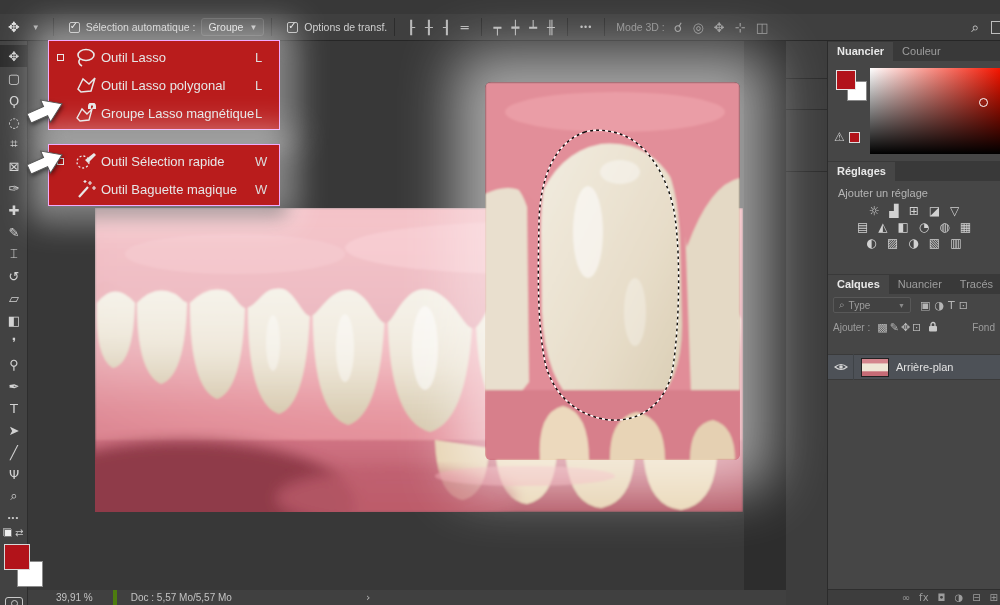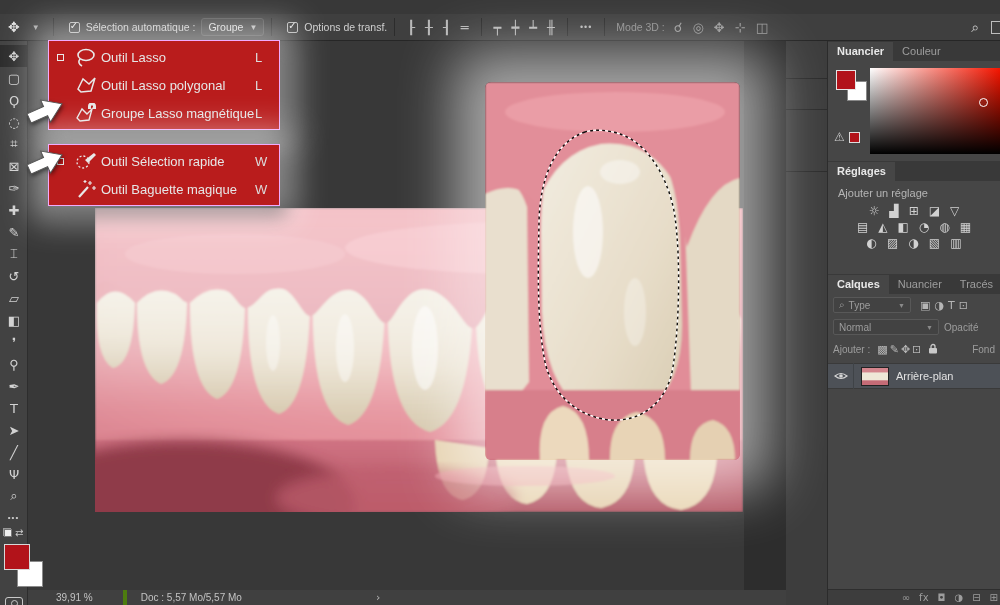--- a/index.html
+++ b/index.html
@@ -71,21 +71,21 @@
   .micon { width:30px; display:flex; justify-content:center; }
   .mlabel { flex:1; }
   .mkey { width:24px; color:#dcdcdc; }
 
   .arrow { position:absolute; z-index:7; filter:drop-shadow(1px 2px 2px rgba(0,0,0,.5)); }
   #arrow-1 { left:26px; top:94px; } #arrow-2 { left:26px; top:145px; }
 
   
   .statusbar { position:absolute; left:28px; top:590px; width:758px; height:15px; background:#404040;
                display:flex; align-items:center; font-size:10px; color:#c3c3c3; }
-  .sb-zoom { padding:0 30px 0 28px; border-right:4px solid #4d7c0f; height:15px; line-height:15px; }
+  .sb-zoom { padding:0 20px 0 28px; border-right:4px solid #4d7c0f; height:15px; line-height:15px; }
   .sb-doc { padding:0 14px; }
   .sb-chev { margin-left:120px; color:#b5b5b5; font-size:11px; }
 
   
   .rightcol { position:absolute; left:786px; top:41px; width:214px; height:564px; display:flex; }
   .strip { width:42px; background:#3d3d3d; border-right:1px solid #2b2b2b; }
   .strip-item { height:31px; display:flex; align-items:center; justify-content:center;
                 color:#c9c9c9; font-size:14px; }
   .strip-item.on { border-top:1px solid #2c2c2c; }
   .strip-item:first-of-type { margin-top:6px; }
@@ -113,21 +113,21 @@
 
   .layers-panel { flex:1; display:flex; flex-direction:column; position:relative; }
   .lrow { display:flex; align-items:center; height:22px; padding:0 5px; gap:5px; }
   .mini-dd { background:#424242; border:1px solid #585858; border-radius:2px; height:16px;
              display:flex; align-items:center; gap:4px; padding:0 5px; color:#9d9d9d; font-size:10px; }
   .mini-dd .car { font-size:7px; margin-left:auto; color:#8a8a8a;}
   .f-ic { color:#b5b5b5; font-size:11px; margin-left:4px; }
   .cutlabel { color:#9d9d9d; font-size:10px; white-space:nowrap; overflow:hidden; }
   .lockrow .f-ic { margin-left:2px; }
   .layer-row { height:26px; display:flex; align-items:center; background:#4d5157; border-top:1px solid #3a3a3a;
-               border-bottom:1px solid #3a3a3a; margin-top:3px;text-align:right; }
+               border-bottom:1px solid #3a3a3a; margin-top:16px;text-align:right; }
   .eye-cell { width:26px; display:flex; justify-content:center; border-right:1px solid #3f4347; height:26px; align-items:center;}
   .thumb { width:28px; height:19px; margin:0 7px; border:1px solid #222;
            background:linear-gradient(180deg,#d4858d 22%, #efe7d7 30% 68%, #c56b76 76%); }
   .lname { color:#e2e2e2; font-size:11px; }
   .layers-bottom { position:absolute; left:0; right:0; bottom:0; height:16px; background:#3d3d3d;
                    border-top:1px solid #2e2e2e; display:flex; align-items:center; justify-content:flex-end;
                    gap:9px; padding-right:2px; color:#9d9d9d; font-size:10px; }
 </style>
 </head>
 <body>
@@ -488,27 +488,20 @@
             <span class="car">▼</span>
           </span>
           <span style="display:flex">
 
           <span class="f-ic ico">▣</span>
               <span class="f-ic ico">◑</span>
               <span class="f-ic ico">T</span>
               <span class="f-ic ico">⊡</span>
             </span>
         </div>
-        <div class="lrow">
-          <span class="mini-dd" style="width:106px;">
-            <span>Normal</span>
-            <span class="car">▼</span>
-          </span>
-          <span class="cutlabel">Opacité</span>
-        </div>
         <div class="lrow lockrow">
           <span class="cutlabel">Ajouter :</span>
           <span style="display:flex">
 
           <span class="f-ic ico">▩</span>
               <span class="f-ic ico">✎</span>
               <span class="f-ic ico">✥</span>
               <span class="f-ic ico">⊡</span>
             </span>
           <span class="f-ic">

